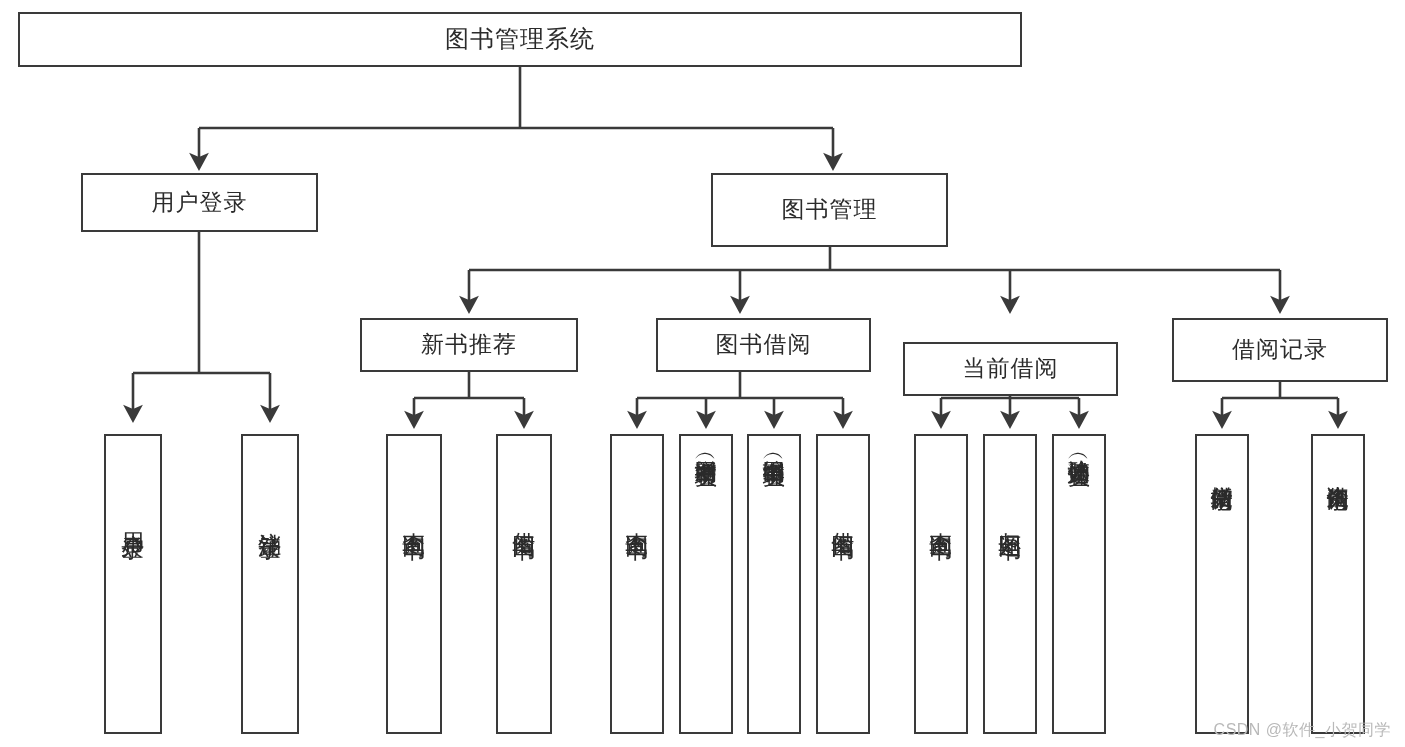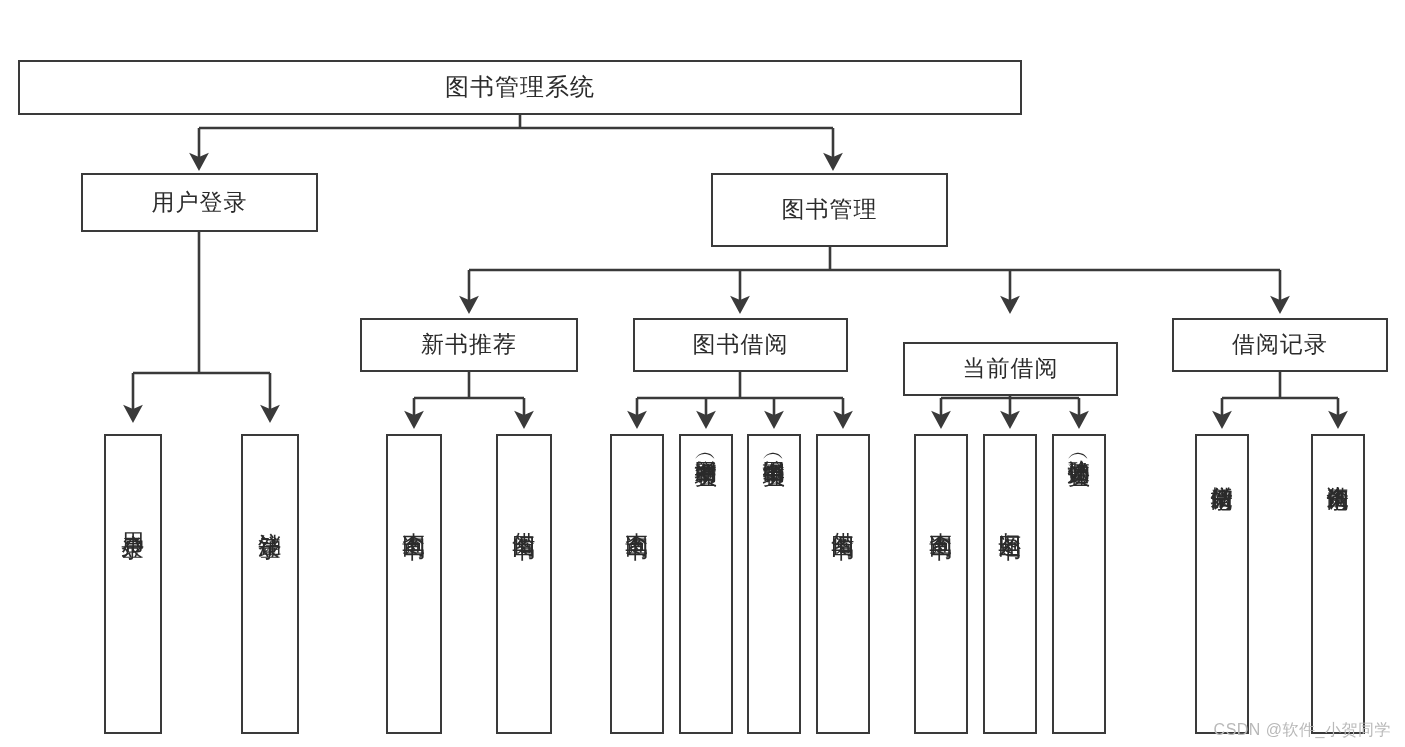--- a/index.html
+++ b/index.html
@@ -121,41 +121,41 @@
       <path d="M1010,398 L1010,418" marker-end="url(#arrow)"></path>
       <path d="M1079,398 L1079,418" marker-end="url(#arrow)"></path>
 
       <path d="M1280,372 L1280,398"></path>
       <path d="M1222,398 L1338,398"></path>
       <path d="M1222,398 L1222,418" marker-end="url(#arrow)"></path>
       <path d="M1338,398 L1338,418" marker-end="url(#arrow)"></path>
     </g>
   </svg>
 
-  <div class="node node-h node-root" style="left:18px; top:12px; width:1004px; height:55px;margin-top:48px;">
+  <div class="node node-h node-root" style="left:18px; top:12px; width:1004px; height:55px;">
     <span>图书管理系统</span>
   </div>
 
   <div class="node node-h" style="left:81px; top:173px; width:237px; height:59px;">
     <span>用户登录</span>
   </div>
   <div class="node node-h" style="left:711px; top:173px; width:237px; height:74px;">
     <span>图书管理</span>
   </div>
 
   <div class="node node-h" style="left:360px; top:318px; width:218px; height:54px;">
     <span>新书推荐</span>
   </div>
-  <div class="node node-h" style="left:633px; top:318px; width:215px; height:54px;">
+  <div class="node node-h" style="left:656px; top:318px; width:215px; height:54px;">
     <span>图书借阅</span>
   </div>
   <div class="node node-h" style="left:903px; top:318px; width:215px; height:54px;margin-top:24px;">
     <span>当前借阅</span>
   </div>
-  <div class="node node-h" style="left:1172px; top:318px; width:216px; height:54px;">
+  <div class="node node-h" style="left:1172px; top:318px; width:216px; height:64px;">
     <span>借阅记录</span>
   </div>
 
   <div class="node node-leaf" style="left:104px; top:434px; width:58px; height:300px; padding-top:78px;">
     <span class="vlabel">用户登录</span>
   </div>
   <div class="node node-leaf" style="left:241px; top:434px; width:58px; height:300px; padding-top:78px;">
     <span class="vlabel">注销登录</span>
   </div>
 

